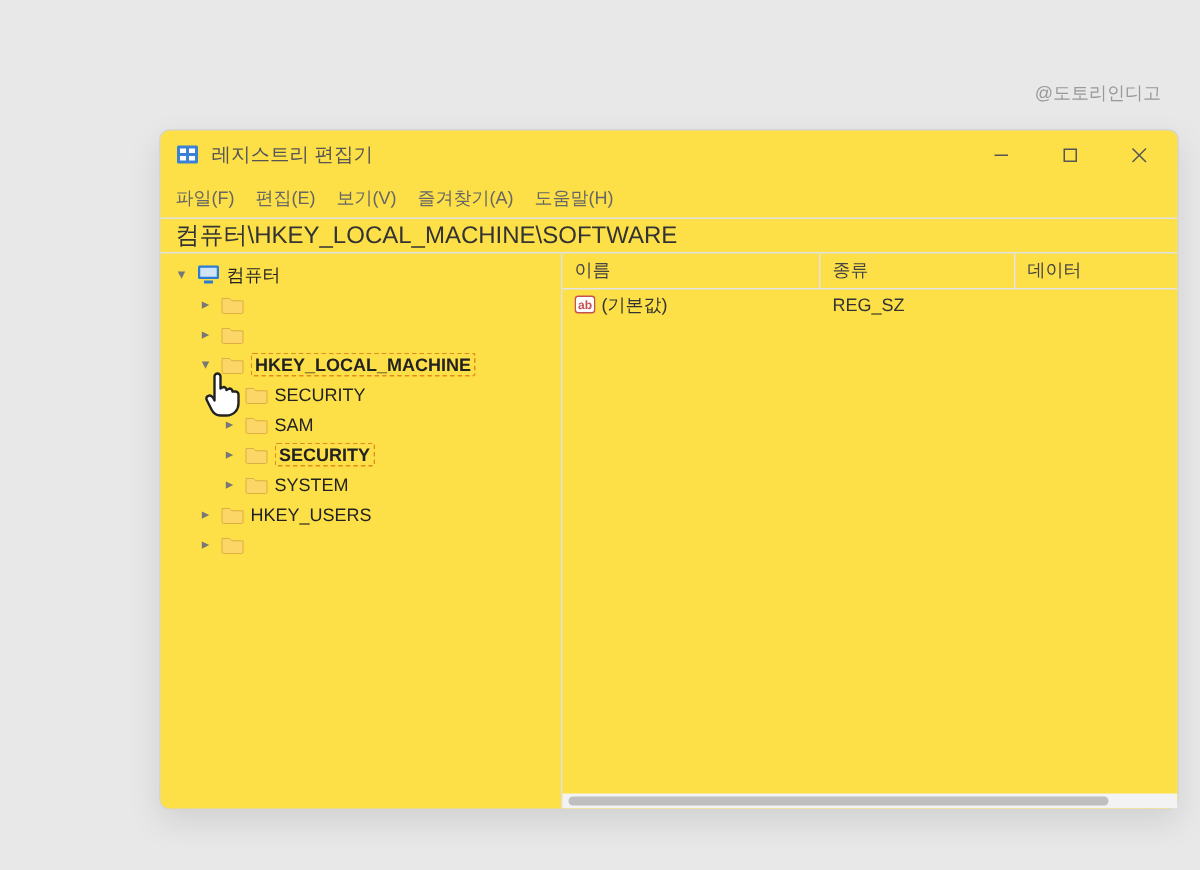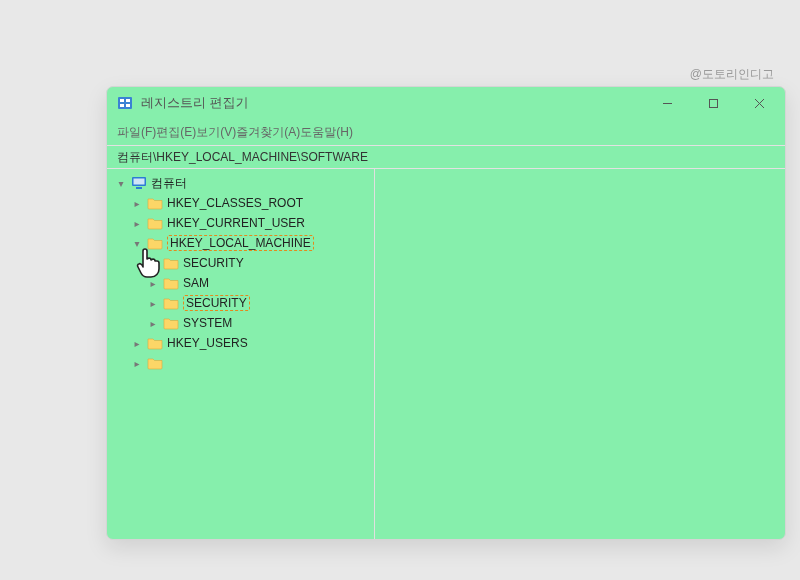--- a/index.html
+++ b/index.html
@@ -1,35 +1,35 @@
 <!DOCTYPE html>
 <html><head>
   <meta charset="utf-8">
   <style>
     * { margin: 0; padding: 0; box-sizing: border-box; font-family: "Segoe UI","Malgun Gothic",sans-serif; }
     body { background: #e8e8e8; width: 800px; height: 580px; position: relative; overflow: hidden; }
-    .watermark { position: absolute; top: 66px; right: 26px; font-size: 12px; color: #999; }
-    .window { position: absolute; left: 106px; top: 86px; width: 680px; height: 454px; background: #86efac; border: 1px solid #d5d5d5; border-radius: 7px; box-shadow: 0 8px 22px rgba(0,0,0,0.10); display: flex; flex-direction: column; }
+    .watermark { position: absolute; top: 54px; right: 26px; font-size: 12px; color: #999; }
+    .window { position: absolute; left: 106px; top: 86px; width: 680px; height: 454px; background: #fde047; border: 1px solid #d5d5d5; border-radius: 7px; box-shadow: 0 8px 22px rgba(0,0,0,0.10); display: flex; flex-direction: column; }
     .titlebar { height: 32px; display: flex; align-items: center; padding: 0 10px; }
     .app-icon { width: 16px; height: 16px; margin-right: 8px; }
     .window-title { font-size: 13px; color: #555; flex: 1; }
     .win-controls { display: flex; gap: 30px; padding-right: 8px; }
     .win-ctrl { width: 16px; height: 16px; display: flex; align-items: center; justify-content: center; color: #555; cursor: pointer; }
-    .menubar { height: 26px; display: flex; align-items: center; padding: 0 10px; }
+    .menubar { height: 26px; display: flex; align-items: center; padding: 0 10px; gap: 14px; }
     .menu-item { font-size: 12px; color: #666; cursor: pointer; }
-    .addressbar { height: 24px; border-top: 1px solid #e2e2e2; border-bottom: 1px solid #e2e2e2; padding: 0 10px; font-size: 12px; color: #333; display: flex; align-items: center; }
+    .addressbar { height: 24px; border-top: 1px solid #e2e2e2; border-bottom: 1px solid #e2e2e2; padding: 0 10px; font-size: 16px; color: #333; display: flex; align-items: center; }
     .content { flex: 1; display: flex; overflow: hidden; }
     .tree-pane { width: 268px; border-right: 1px solid #e0e0e0; overflow: auto; padding: 4px 0 6px 6px; }
     .list-pane { flex: 1; display: flex; flex-direction: column; }
     .tree-row { display: flex; align-items: center; height: 20px; font-size: 12px; white-space: nowrap; cursor: default; }
     .chevron { width: 12px; display: inline-flex; justify-content: center; color: #777; cursor: pointer; font-size: 10px; }
     .chevron.blank { visibility: hidden; }
     .tree-icon { width: 16px; display: inline-flex; justify-content: center; margin: 0 4px; }
     .tree-label { color: #222; }
-    .highlight-orange { border: 1px dashed #e38a1d; padding: 0 2px; border-radius: 2px; }
+    .highlight-orange { border: 1px dashed #e38a1d; padding: 0 2px; border-radius: 2px; font-weight: bold; }
     .indent-0 { padding-left: 2px; }
     .indent-1 { padding-left: 18px; }
     .indent-2 { padding-left: 34px; }
     .list-header { height: 24px; display: flex; border-bottom: 1px solid #e4e4e4; font-size: 12px; color: #444; }
     .col { display: flex; align-items: center; padding: 0 8px; border-right: 1px solid #e4e4e4; cursor: pointer; }
     .col-name { width: 172px; }
     .col-type { width: 130px; }
     .col-data { flex: 1; border-right: none; }
     .list-body { flex: 1; overflow: auto; }
     .list-row { display: flex; height: 20px; font-size: 12px; color: #333; }
@@ -108,31 +108,29 @@
           <span class="tree-label">컴퓨터</span>
         </div>
 
         <div class="tree-row indent-1">
           <span class="chevron">▸</span>
           <span class="tree-icon">
             <svg width="16" height="13" viewBox="0 0 16 13">
                 <path d="M1 2h5l1.5 1.5H15V11a1 1 0 0 1-1 1H2a1 1 0 0 1-1-1V2z" fill="#fcd667" stroke="#d9a93e" stroke-width="0.6"></path>
               </svg>
           </span>
-          <span class="tree-label">HKEY_CLASSES_ROOT</span>
-        </div>
-
-        <div class="tree-row indent-1">
-          <span class="chevron">▸</span>
-          <span class="tree-icon">
-            <svg width="16" height="13" viewBox="0 0 16 13">
-                <path d="M1 2h5l1.5 1.5H15V11a1 1 0 0 1-1 1H2a1 1 0 0 1-1-1V2z" fill="#fcd667" stroke="#d9a93e" stroke-width="0.6"></path>
-              </svg>
-          </span>
-          <span class="tree-label">HKEY_CURRENT_USER</span>
+        </div>
+
+        <div class="tree-row indent-1">
+          <span class="chevron">▸</span>
+          <span class="tree-icon">
+            <svg width="16" height="13" viewBox="0 0 16 13">
+                <path d="M1 2h5l1.5 1.5H15V11a1 1 0 0 1-1 1H2a1 1 0 0 1-1-1V2z" fill="#fcd667" stroke="#d9a93e" stroke-width="0.6"></path>
+              </svg>
+          </span>
         </div>
 
         <div class="tree-row indent-1">
           <span class="chevron">▾</span>
           <span class="tree-icon">
             <svg width="16" height="13" viewBox="0 0 16 13">
                 <path d="M1 2h5l1.5 1.5H15V11a1 1 0 0 1-1 1H2a1 1 0 0 1-1-1V2z" fill="#fcd667" stroke="#d9a93e" stroke-width="0.6"></path>
               </svg>
           </span>
           <span class="tree-label highlight-orange">HKEY_LOCAL_MACHINE</span>
@@ -201,15 +199,40 @@
 
         <div class="cursor-hand">
           <svg width="26" height="30" viewBox="0 0 26 30">
               <path d="M8 3c0-1 1-2 2-2s2 1 2 2v8l2-1c1 0 2 1 2 2l2-1c1 0 2 1 2 2l2 0c1 0 2 1 2 2v6c0 4-3 8-8 8h-4c-3 0-5-2-6-4l-3-6c-1-2 0-3 1-3 1-1 2 0 3 1l1 2V3z" fill="#fff" stroke="#222" stroke-width="1.6" stroke-linejoin="round"></path>
             </svg>
         </div>
 
       </div>
     </div>
 
+    <div class="list-pane">
+      <div class="list-header">
+        <div class="col col-name">이름</div>
+        <div class="col col-type">종류</div>
+        <div class="col col-data">데이터</div>
+      </div>
+      <div class="list-body">
+        <div class="list-row">
+          <div class="cell cell-name">
+            <span class="val-icon">
+              <svg width="14" height="14" viewBox="0 0 14 14">
+                  <rect x="0.5" y="1.5" width="13" height="11" rx="2" fill="#fff" stroke="#c75050" stroke-width="1"></rect>
+                  <text x="7" y="10" text-anchor="middle" font-size="8" fill="#c75050" font-weight="bold">ab</text>
+                </svg>
+            </span>
+            <span>(기본값)</span>
+          </div>
+          <div class="cell cell-type">REG_SZ</div>
+          <div class="cell cell-data"></div>
+        </div>
+      </div>
+      <div class="scroll-track">
+        <div class="scroll-thumb" style="width:360px"></div>
+      </div>
+    </div>
   </div>
 
 </div>
 
 </body></html>

